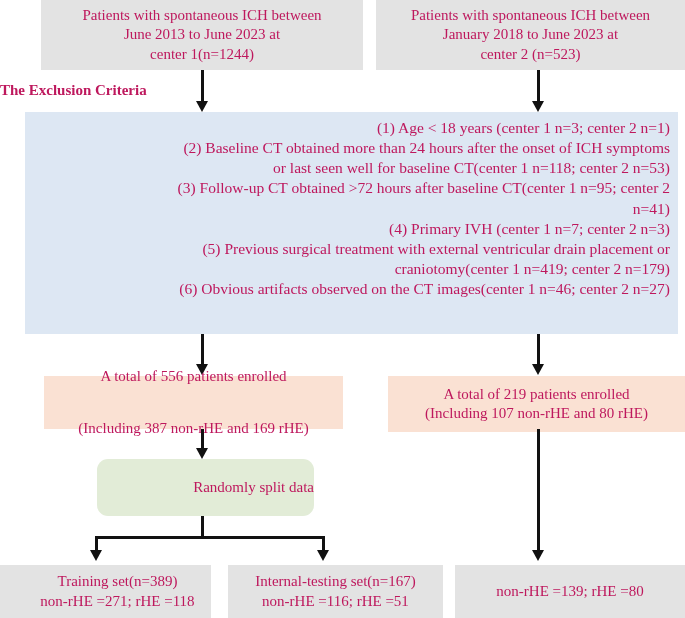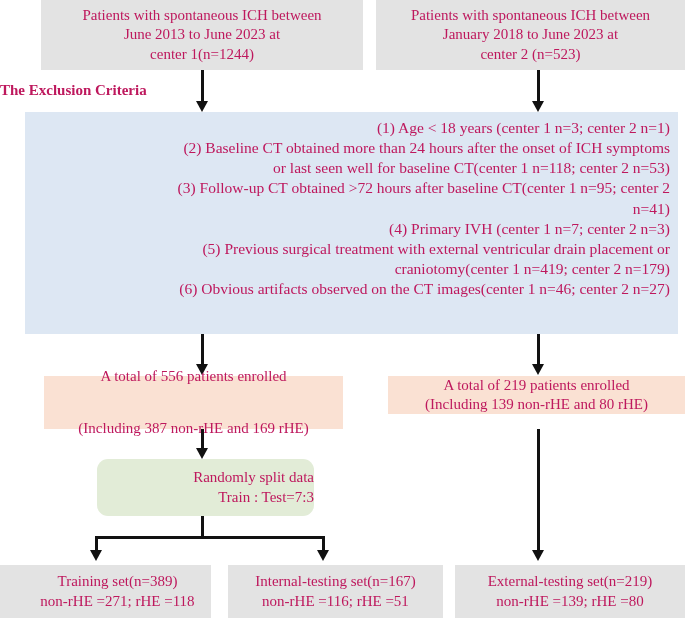--- a/index.html
+++ b/index.html
@@ -109,31 +109,30 @@
   <div class="arrowhead" style="left:196px; top:364px;"></div>
 
   <div class="vline" style="left:537px; top:334px; height:34px;"></div>
   <div class="arrowhead" style="left:532px; top:364px;"></div>
 
   <div class="box peach" style="left:44px; top:376px; width:299px; height:53px; font-size:15px;gap:32px;">
     <span class="line">A total of 556 patients enrolled</span>
     <span class="line">(Including 387 non-rHE and 169 rHE)</span>
   </div>
 
-  <div class="box peach" style="left:388px; top:376px; width:297px; height:38px; font-size:15px;">
+  <div class="box peach" style="left:388px; top:376px; width:297px; height:56px; font-size:15px;">
     <span class="line">A total of 219 patients enrolled</span>
-    <span class="line">(Including 139 non-rHE and 80 rHE)</span>
+    <span class="line">(Including 107 non-rHE and 80 rHE)</span>
   </div>
 
   <div class="vline" style="left:201px; top:429px; height:23px;"></div>
   <div class="arrowhead" style="left:196px; top:448px;"></div>
 
   <div class="box green" style="left:97px; top:459px; width:217px; height:57px; font-size:15px;">
     <span class="line">Randomly split data</span>
-    <span class="line">Train : Test=7:3</span>
   </div>
 
   <div class="vline" style="left:201px; top:516px; height:23px;"></div>
   <div class="hline" style="left:95px; top:536px; width:230px;"></div>
   <div class="vline" style="left:95px; top:536px; height:17px;"></div>
   <div class="arrowhead" style="left:90px; top:550px;"></div>
   <div class="vline" style="left:322px; top:536px; height:17px;"></div>
   <div class="arrowhead" style="left:317px; top:550px;"></div>
 
   <div class="vline" style="left:537px; top:429px; height:124px;"></div>
@@ -143,17 +142,16 @@
     <span class="line">Training set(n=389)</span>
     <span class="line">non-rHE =271; rHE =118</span>
   </div>
 
   <div class="box gray" style="left:228px; top:565px; width:215px; height:53px; font-size:15px;">
     <span class="line">Internal-testing set(n=167)</span>
     <span class="line">non-rHE =116; rHE =51</span>
   </div>
 
   <div class="box gray" style="left:455px; top:565px; width:230px; height:53px; font-size:15px;">
-    <span class="line">External-testing set(n=219)</span>
     <span class="line">non-rHE =139; rHE =80</span>
   </div>
 
 </div>
 
 </body></html>

